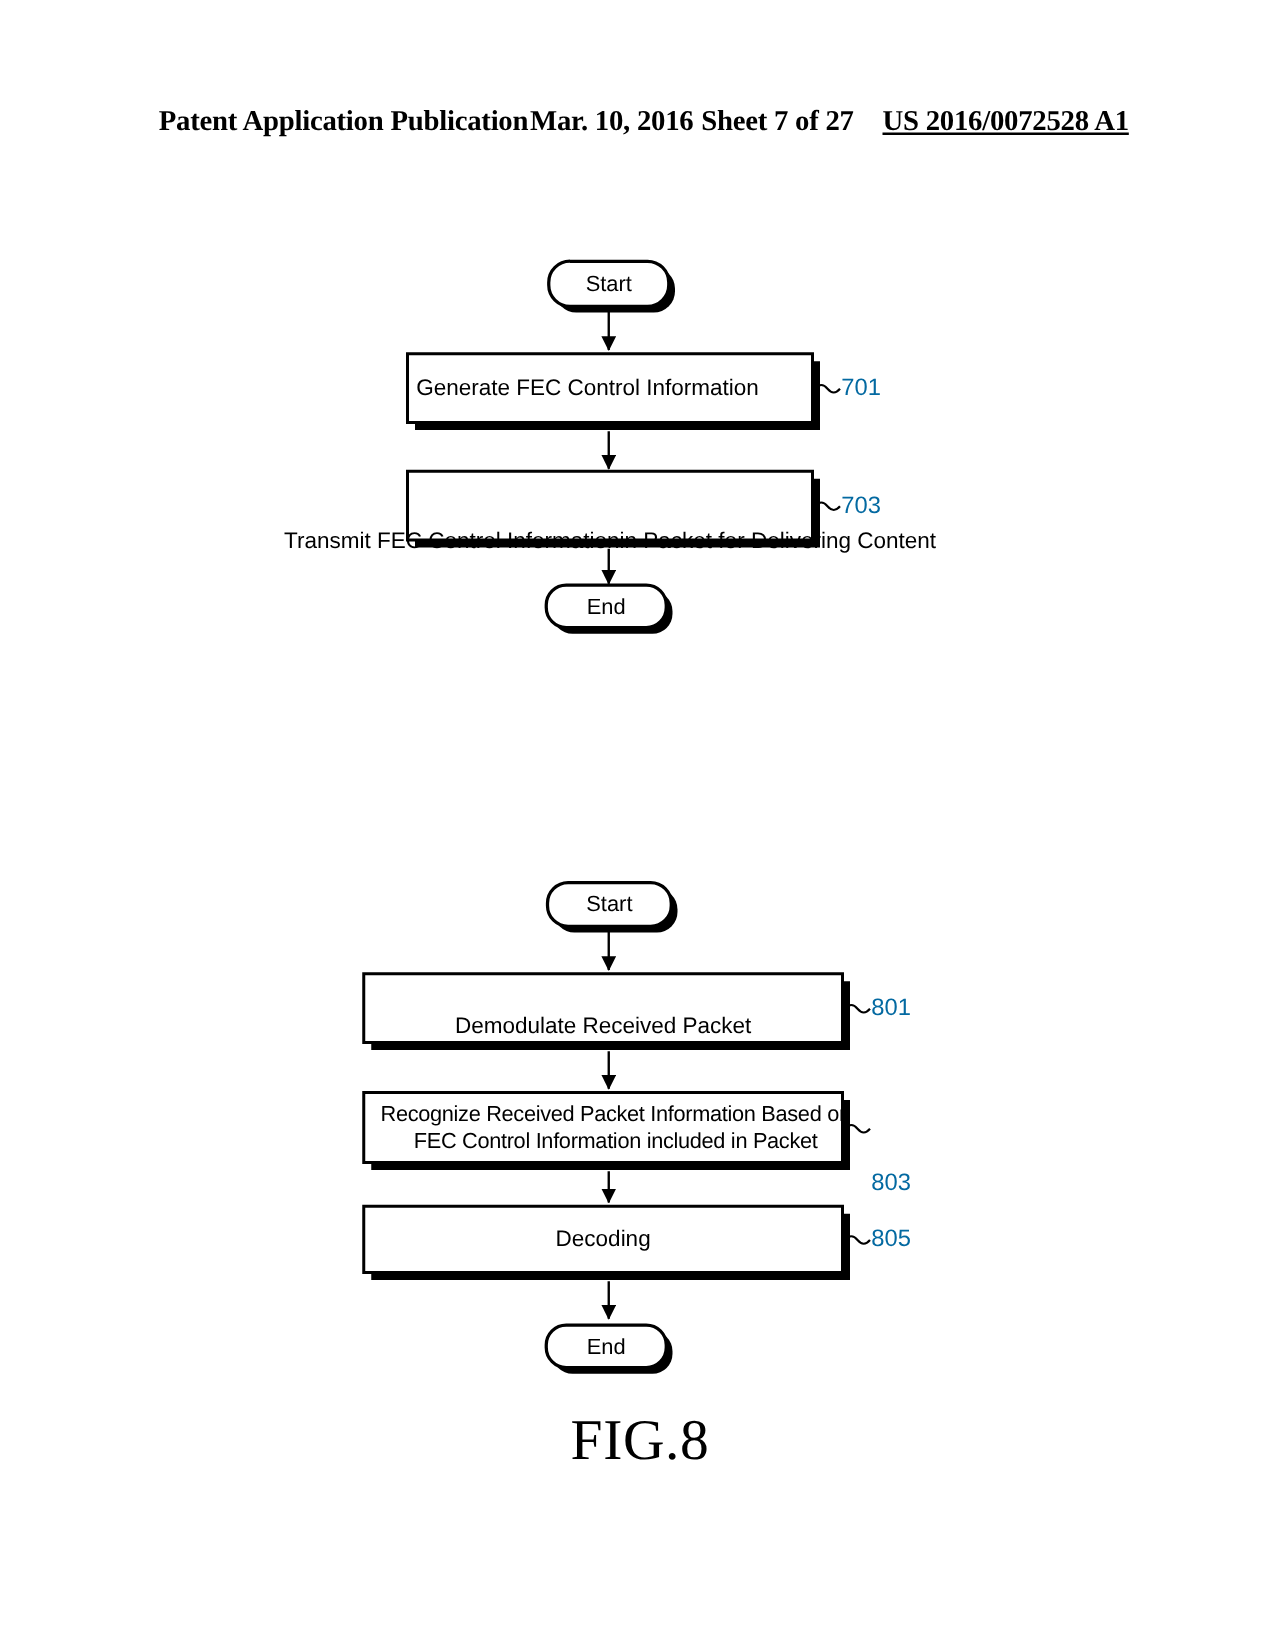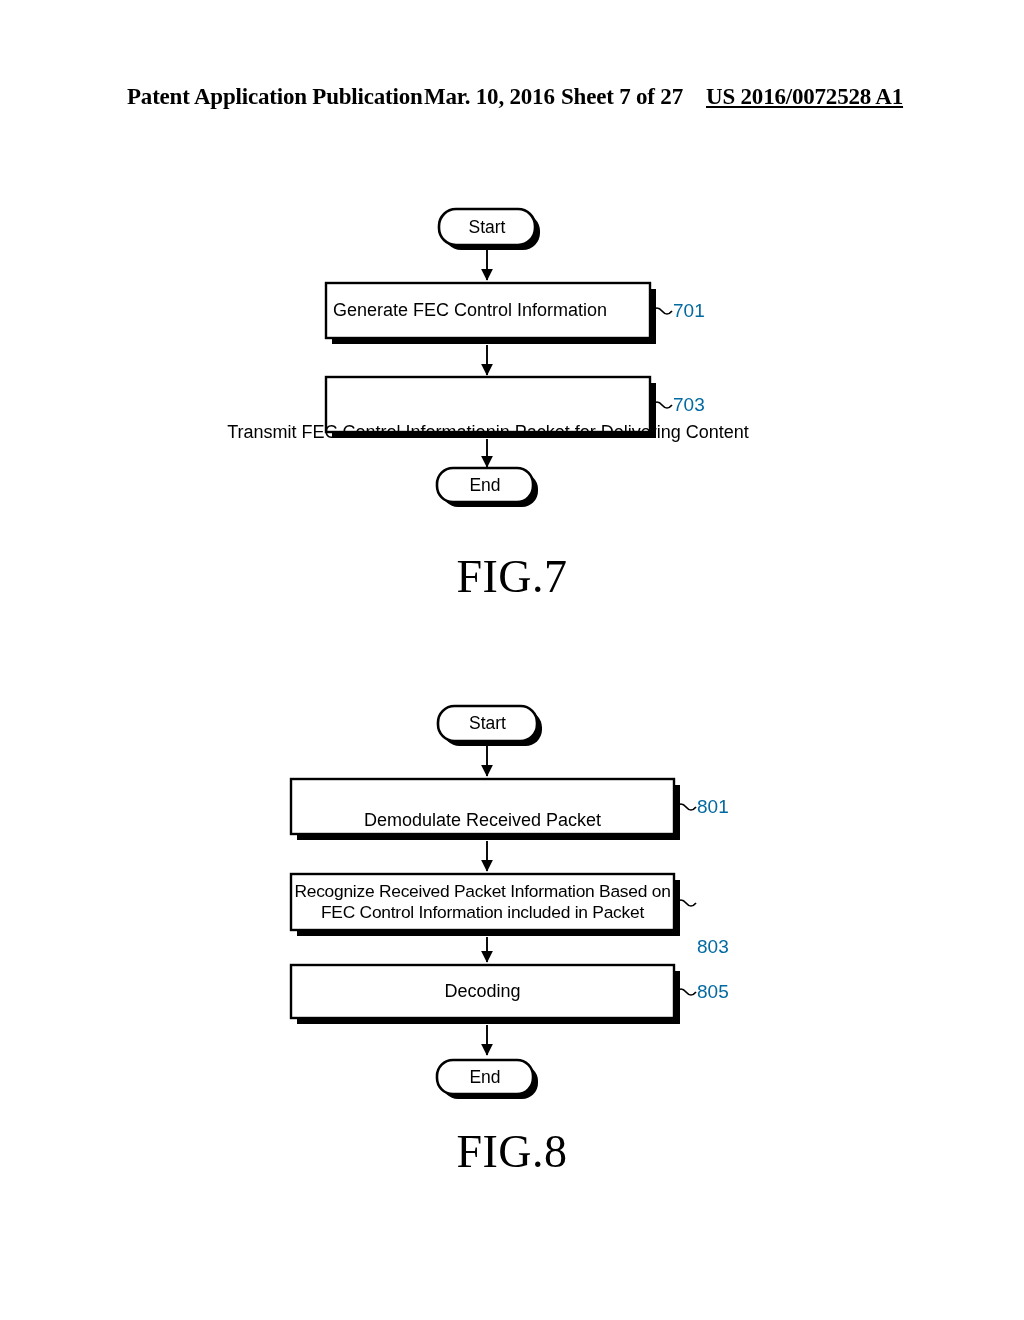--- a/index.html
+++ b/index.html
@@ -84,21 +84,21 @@
     justify-content: center;
     text-align: center;
     font-family: "Liberation Sans", sans-serif;
     color: #000;
     line-height: 1.18;
     white-space: pre;
     pointer-events: none;
   }
   .terminal-label { font-size: 17.5px; }
   .process-label  { font-size: 18px; }
-  .process-label.tight { font-size: 17.4px; letter-spacing: -0.25px; }
+  .process-label.tight { font-size: 17.4px; letter-spacing: -0.25px; padding-left: 10px; }
   .ref-label {
     position: absolute;
     font-family: "Liberation Sans", sans-serif;
     font-size: 19px;
     color: #0369a1;
     white-space: nowrap;
   }
 
   
   .fig-caption {
@@ -170,21 +170,20 @@
     <div class="ref-label" style="left:673px; top:110px;">701</div>
 
     <div class="node-label process-label" style="left:326px; top:187px; width:324px; height:55px; flex-direction:row;margin-top:28px;">
       <span>Transmit FEC Control Information</span>
       <span>in Packet for Delivering Content</span>
     </div>
     <div class="ref-label" style="left:673px; top:204px;">703</div>
 
     <div class="node-label terminal-label" style="left:437px; top:278px; width:96px; height:34px;">End</div>
 
-    <div class="fig-caption">FIG.7</div>
   </div>
 
   <div class="figure" id="figure-8">
 
     <svg class="fig-canvas" viewBox="0 0 1024 420" xmlns="http://www.w3.org/2000/svg">
       <defs>
         <marker id="arrow8" viewBox="0 0 10 10" refX="9.4" refY="5" markerWidth="6.2" markerHeight="6.2" orient="auto-start-reverse">
           <path d="M 0 0 L 10 5 L 0 10 z" fill="#000"></path>
         </marker>
       </defs>

